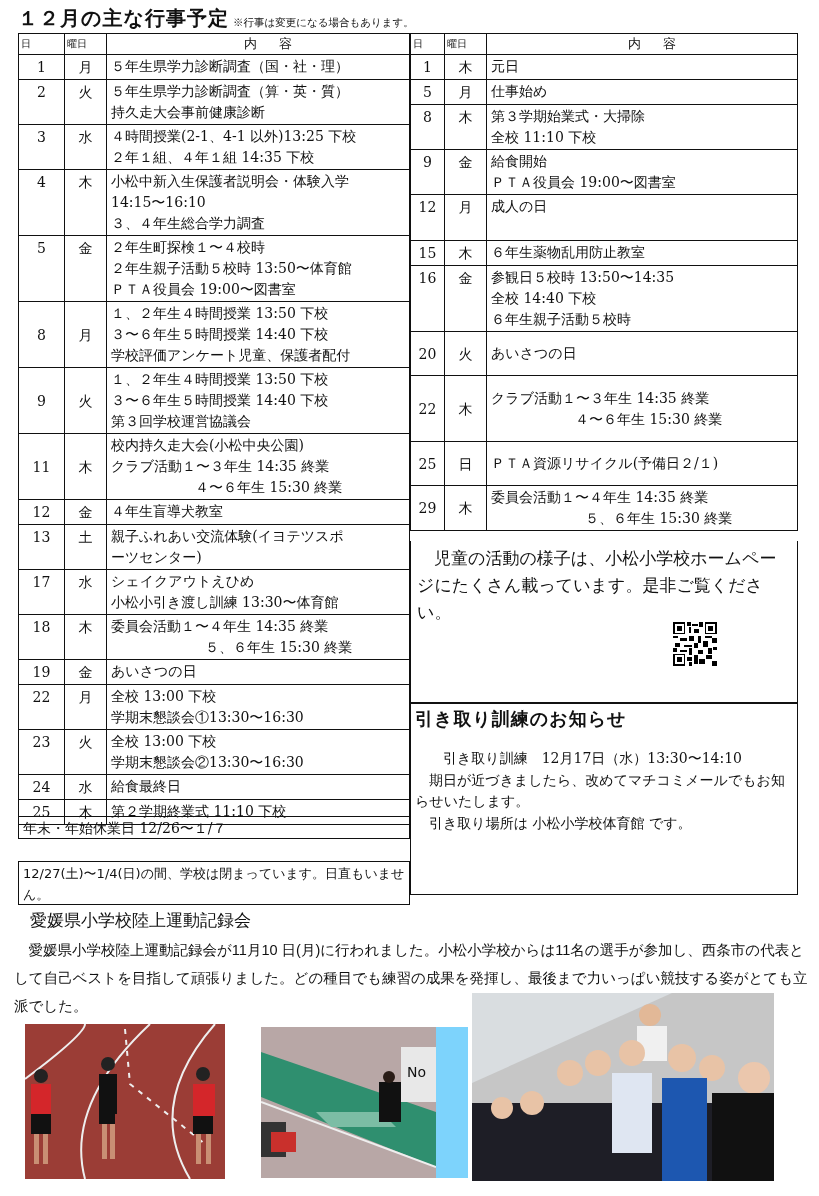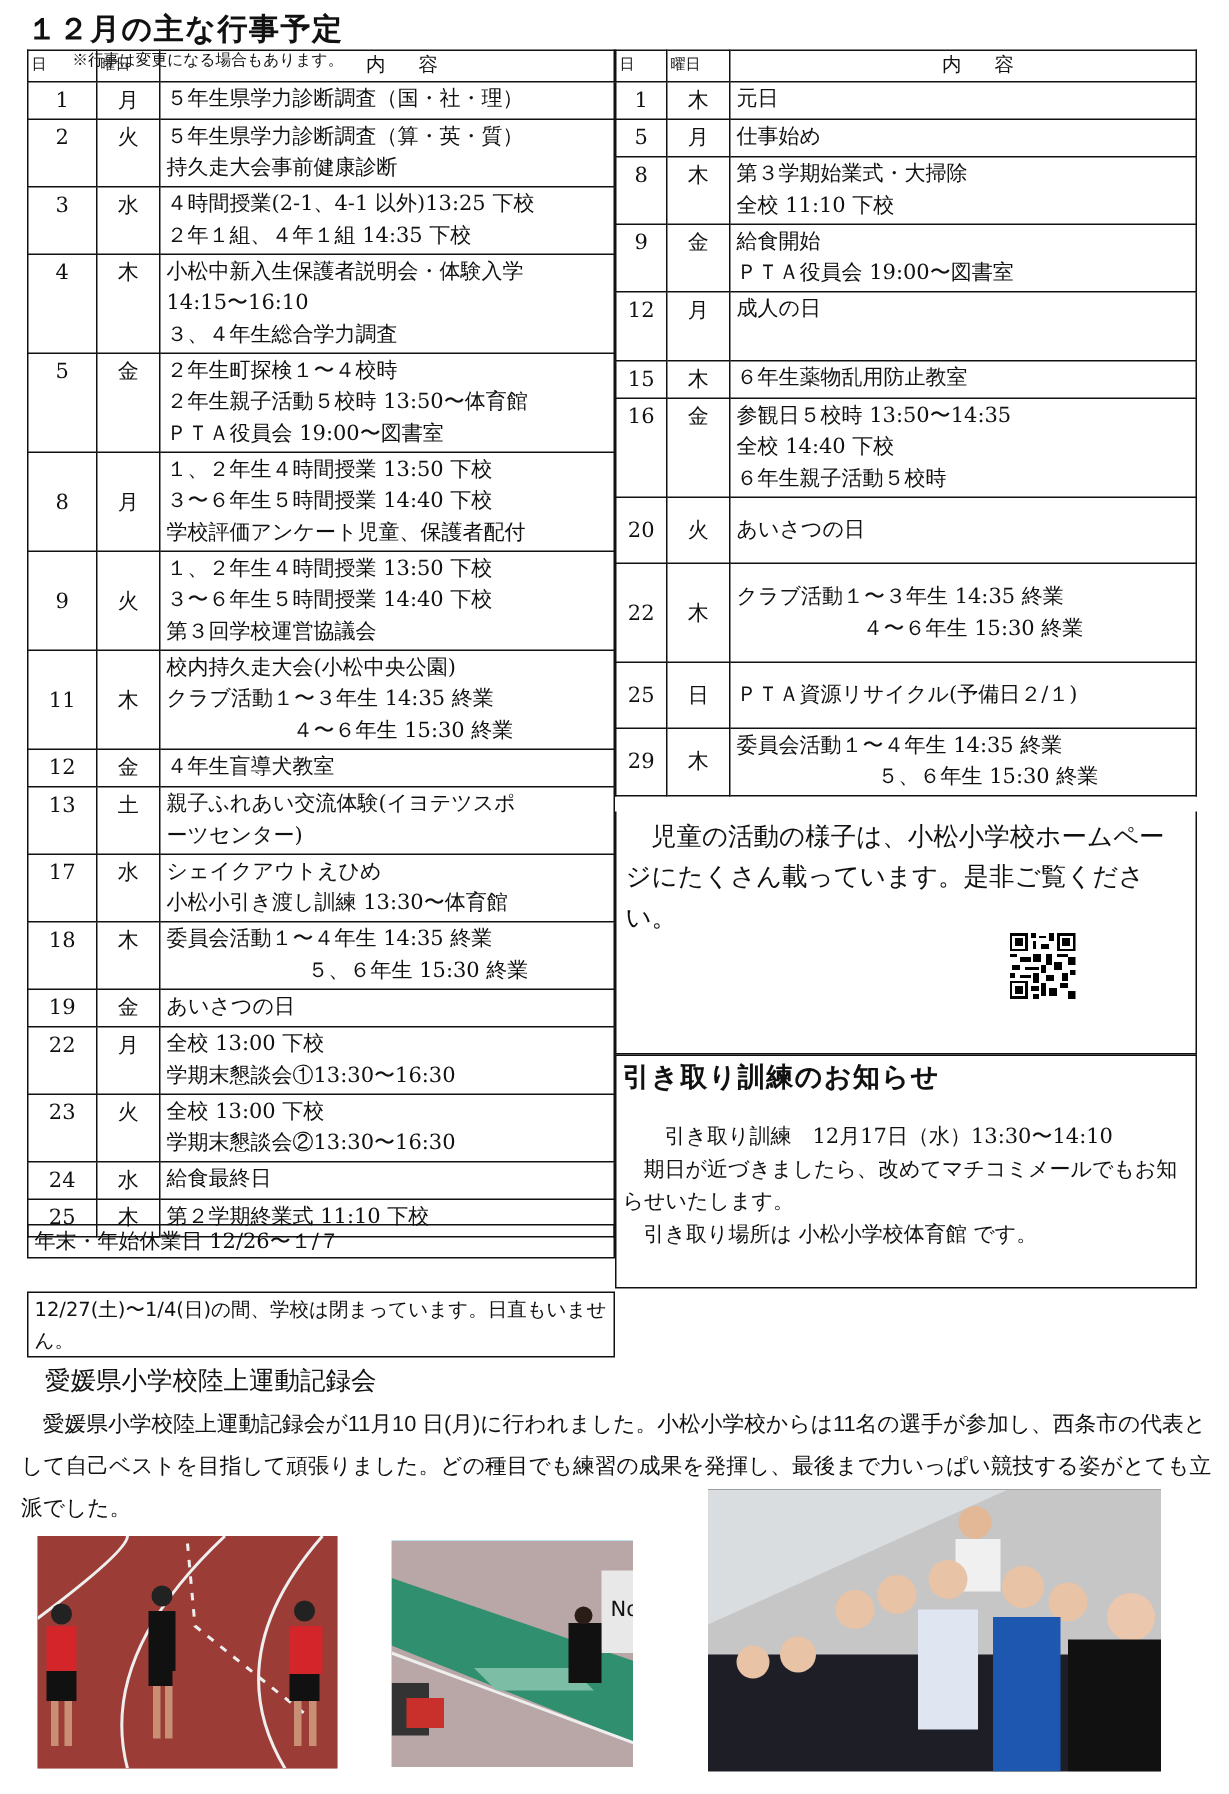--- a/index.html
+++ b/index.html
@@ -1,21 +1,21 @@
 <!DOCTYPE html>
 <html><head>
 <meta charset="utf-8">
 <style>
   * { box-sizing: border-box; margin: 0; padding: 0; }
   body {
     width: 819px; height: 1196px; background: #ffffff; color: #111;
     font-family: "DejaVu Serif", "Liberation Serif", serif;
     position: relative; overflow: hidden;
   }
-  .title-row { position: absolute; top: 6px; left: 18px; height: 26px; display: flex; align-items: flex-end; white-space: nowrap; flex-direction: column; }
+  .title-row { position: absolute; top: 6px; left: 18px; height: 26px; display: flex; align-items: flex-end; white-space: nowrap; }
   .h-title { font-family: "DejaVu Sans", "Liberation Sans", sans-serif; font-size: 20px; font-weight: bold; letter-spacing: 1px; }
   .h-note { font-size: 10.5px; margin-left: 4px; margin-bottom: 2px; }
   .title-row .h-title.jan { margin-left: 2px; }
 
   table.sched { position: absolute; border-collapse: collapse; font-size: 14px; line-height: 21px; }
   table.sched td { border: 1px solid #111; vertical-align: top; padding: 1px 4px; }
   table.sched td.day { text-align: center; padding-top: 2px; }
   table.sched td.wd { text-align: center; padding-top: 2px; }
   table.sched td.mid { vertical-align: middle; }
   table.sched tr.head td { font-size: 10px; line-height: 18px; padding: 1px 2px; }
@@ -27,31 +27,31 @@
   #left { left: 18px; top: 33px; width: 392px; }
   #left col.c1 { width: 46px; } #left col.c2 { width: 42px; }
   #right { left: 410px; top: 33px; width: 388px; }
   #right col.c1 { width: 34px; } #right col.c2 { width: 42px; }
 
   .note-box { position: absolute; left: 18px; width: 392px; border: 1px solid #111; font-size: 14px; line-height: 21px; padding: 1px 4px; }
 
   .hp-box { position: absolute; left: 410px; top: 541px; width: 388px; height: 162px; border: 1px solid #111; border-top: none; padding: 4px 6px; font-size: 17px; line-height: 27px; }
   .qr { position: absolute; left: 262px; top: 68px; width: 44px; height: 70px; }
 
-  .pickup-box { position: absolute; left: 410px; top: 703px; width: 388px; height: 156px; border: 1px solid #111; padding: 2px 4px; font-size: 14px; line-height: 21.5px; }
+  .pickup-box { position: absolute; left: 410px; top: 703px; width: 388px; height: 192px; border: 1px solid #111; padding: 2px 4px; font-size: 14px; line-height: 21.5px; }
   .pickup-title { font-family: "DejaVu Sans", "Liberation Sans", sans-serif; font-size: 18px; line-height: 26px; font-weight: bold; letter-spacing: 1px; }
   .pickup-box p { text-indent: 1em; }
   .pickup-box p.first { padding-left: 1em; text-indent: 1em; margin-top: 16px; }
 
   .sec-title { position: absolute; left: 30px; top: 909px; font-family: "DejaVu Sans", "Liberation Sans", sans-serif; font-size: 17px; }
   .sec-body { position: absolute; left: 14px; top: 936px; width: 800px; font-family: Liberation Sans, sans-serif; font-size: 14.5px; line-height: 28px; text-indent: 1em; }
 
   .photo { position: absolute; overflow: hidden; }
   #photo1 { left: 25px; top: 1024px; width: 200px; height: 155px; background: #9a3b35; }
-  #photo2 { left: 261px; top: 1027px; width: 161px; height: 151px; background: #7dd3fc; }
+  #photo2 { left: 261px; top: 1027px; width: 207px; height: 151px; background: #7dd3fc; }
   #photo3 { left: 472px; top: 993px; width: 302px; height: 188px; background: #2a2a35; }
 </style>
 </head>
 <body>
 
 <div class="title-row">
   <span class="h-title">１２月の主な行事予定</span>
   <span class="h-note">※行事は変更になる場合もあります。</span>
 </div>
 

